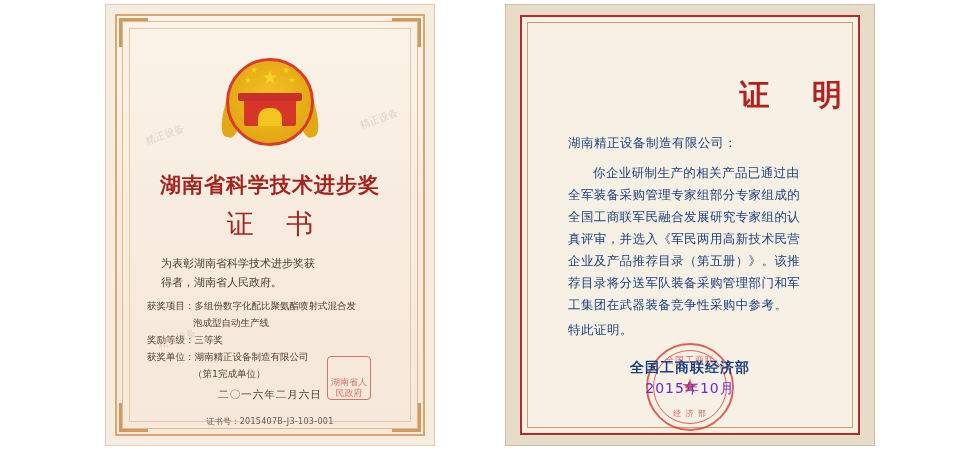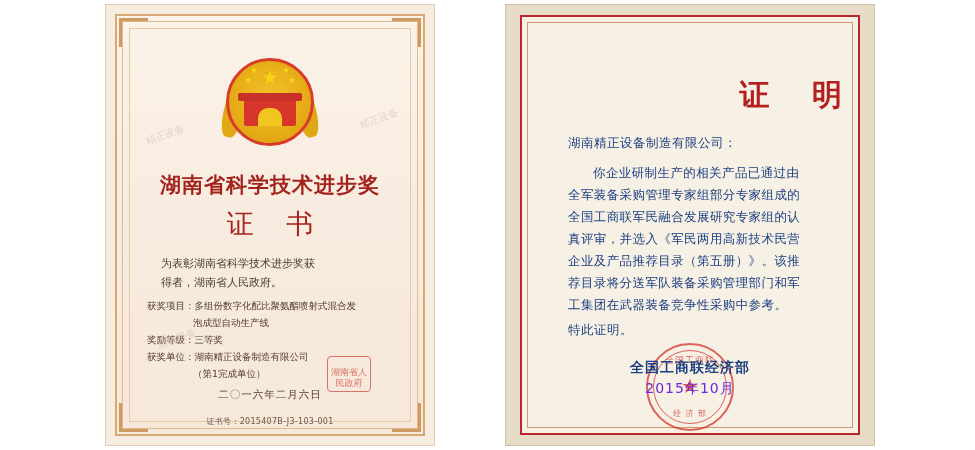--- a/index.html
+++ b/index.html
@@ -201,28 +201,28 @@
     text-align: center;
     font-size: 8px;
     color: #6b584a;
     letter-spacing: 0.3px;
   }
   .seal-left {
     position: absolute;
     right: 52px;
     top: 340px;
     width: 44px;
-    height: 36px;
+    height: 44px;
     border: 1.5px solid #c94b3e;
     border-radius: 4px;
     color: #c94b3e;
     font-size: 9px;
     line-height: 11px;
     text-align: center;
-    padding-top: 10px;
+    padding-top: 20px;
     box-sizing: border-box;
     opacity: 0.75;
   }
   .wm {
     position: absolute;
     color: rgba(170,150,130,0.30);
     font-size: 10px;
     transform: rotate(-20deg);
     white-space: nowrap;
     pointer-events: none;

